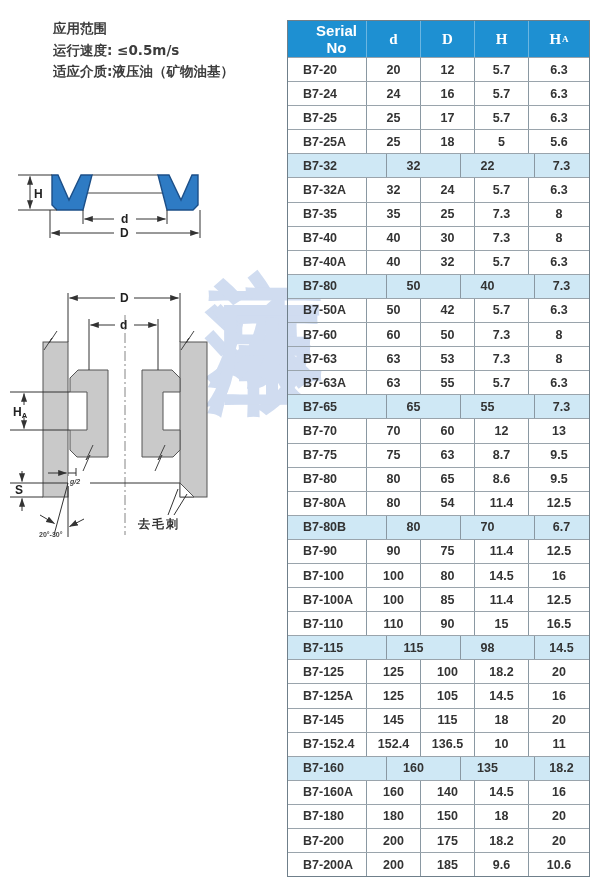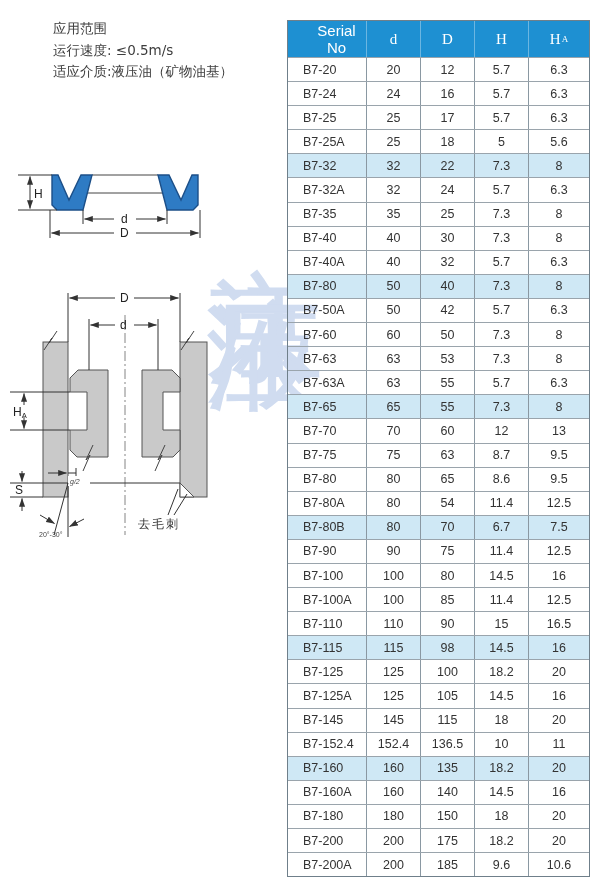--- a/index.html
+++ b/index.html
@@ -1,21 +1,21 @@
 <!DOCTYPE html>
 <html style="--header-bg: #1e90d2; --highlight: #cfe8f5; --seal-blue: #2e7bc4; --diagram-gray: #c9c9c9; --watermark: #c8d6ee; --grid-line: #9aa4ac; --text: #333333;"><head>
 <meta charset="utf-8">
 <style>
   :root{
     --header-bg:#1e90d2; --highlight:#cfe8f5; --seal-blue:#2e7bc4;
     --diagram-gray:#c9c9c9; --watermark:#c8d6ee; --grid-line:#9aa4ac; --text:#333333;
   }
   *{margin:0;padding:0;box-sizing:border-box;}
   body{background:#ffffff;font-family:"Liberation Sans",sans-serif;}
-  .page{position:relative;width:600px;height:888px;background:#fff;overflow:hidden;}
+  .page{position:relative;width:600px;height:888px;background:#fff;overflow:hidden;font-weight:bold;}
 
   
   .specs{position:absolute;left:53px;top:18px;color:#3d3d3d;
          font-family:"DejaVu Sans",sans-serif;font-size:13.5px;line-height:21.5px;}
   .specs div{white-space:nowrap;}
 
   
   .watermark{position:absolute;left:186px;top:170px;height:580px;
              writing-mode:vertical-rl;text-orientation:upright;
              font-family:"DejaVu Sans",sans-serif;font-size:118px;letter-spacing:14px;
@@ -37,21 +37,21 @@
   
   .size-table{position:absolute;left:287px;top:20px;width:303px;border:1px solid #6f7f8a;background:transparent;}
   .thead{display:grid;grid-template-columns:78px 54px 54px 54px 61px;height:36px;
          background:var(--header-bg);color:#fff;align-items:center;}
   .thcell{text-align:center;font-size:15px;border-left:1px solid rgba(255,255,255,.35);height:100%;
           display:flex;align-items:center;justify-content:center;}
   .thcell.first{border-left:none;justify-content:flex-start;padding-left:10px;margin-left:9px;}
   .thcell.serif{font-family:"Liberation Serif",serif;font-size:15px;}
   .thcell sub{font-size:9px;margin-left:1px;}
   .trow{display:grid;grid-template-columns:78px 54px 54px 54px 61px;height:24.1px;border-top:1px solid var(--grid-line);}
-  .trow.hl{background:var(--highlight);}
+  .trow.hl{background:var(--highlight);gap:20px;}
   .tcell{display:flex;align-items:center;justify-content:center;font-size:12.5px;color:var(--text);
          border-left:1px solid #8a98a2;height:100%;}
   .tcell.first{border-left:none;justify-content:flex-start;padding-left:15px;}
 </style>
 </head>
 <body>
 
 <div class="page">
 
   <div class="specs">

